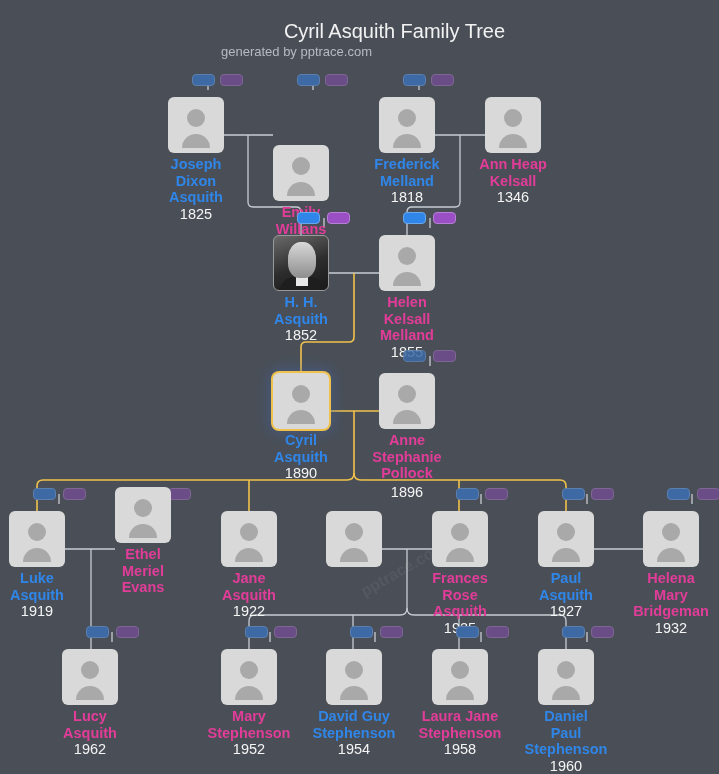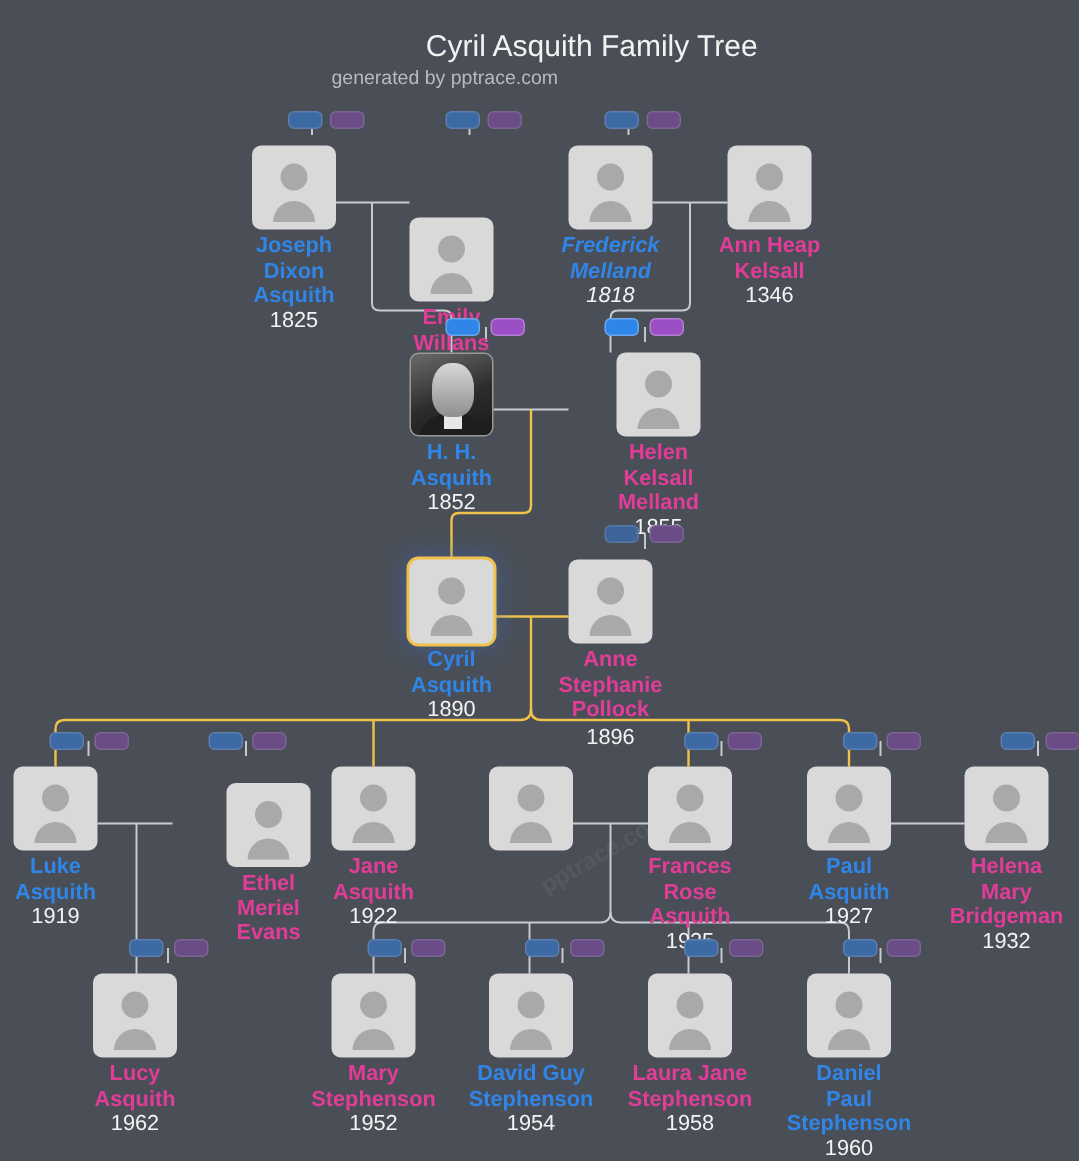--- a/index.html
+++ b/index.html
@@ -109,21 +109,21 @@
   <div class="box">
       <div class="head"></div>
       <div class="shoulders"></div>
     </div>
   <div class="name f">
       <div>Emily</div>
       <div>Willans</div>
     </div>
   <div class="year">1828</div>
 </div>
-<div class="node" style="left:354px;top:97px;font-style:italic;">
+<div class="node" style="left:354px;top:97px;">
   <div class="box">
       <div class="head"></div>
       <div class="shoulders"></div>
     </div>
   <div class="name m">
       <div>Frederick</div>
       <div>Melland</div>
     </div>
   <div class="year">1818</div>
 </div>
@@ -149,21 +149,21 @@
       <div class="suit"></div>
       <div class="collar"></div>
       <div class="face"></div>
     </div>
   <div class="name m">
       <div>H. H.</div>
       <div>Asquith</div>
     </div>
   <div class="year">1852</div>
 </div>
-<div class="node" style="left:354px;top:235px;margin-left:32px;">
+<div class="node" style="left:354px;top:235px;">
   <div class="box">
       <div class="head"></div>
       <div class="shoulders"></div>
     </div>
   <div class="name f">
       <div>Helen</div>
       <div>Kelsall</div>
       <div>Melland</div>
     </div>
   <div class="year">1855</div>
@@ -210,21 +210,21 @@
   <div class="box">
       <div class="head"></div>
       <div class="shoulders"></div>
     </div>
   <div class="name m">
       <div>Luke</div>
       <div>Asquith</div>
     </div>
   <div class="year">1919</div>
 </div>
-<div class="node" style="left:90px;top:522px;margin-left:36px;">
+<div class="node" style="left:90px;top:487px;">
   <div class="box">
       <div class="head"></div>
       <div class="shoulders"></div>
     </div>
   <div class="name f">
       <div>Ethel</div>
       <div>Meriel</div>
       <div>Evans</div>
     </div>
 </div>

